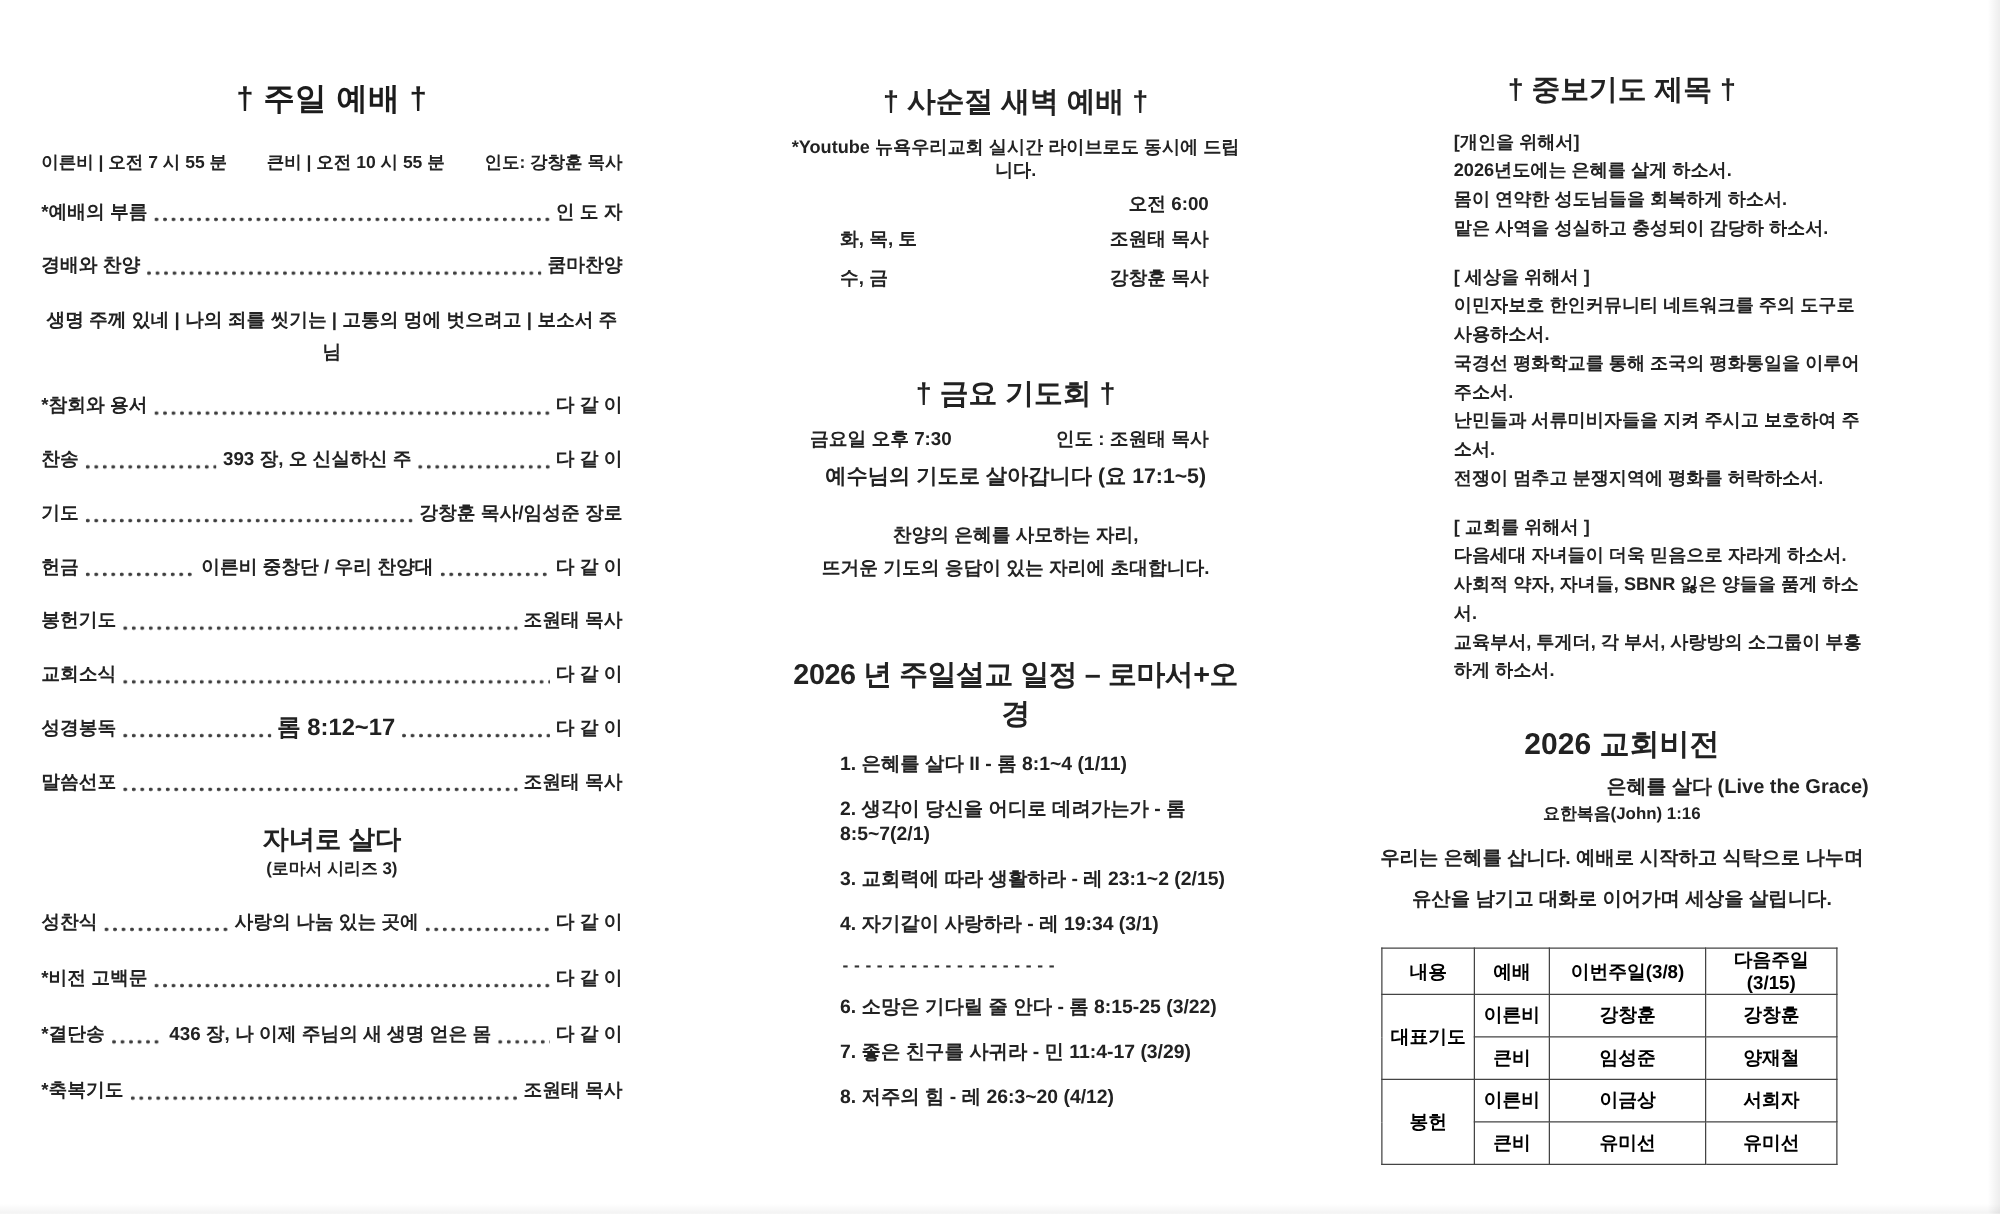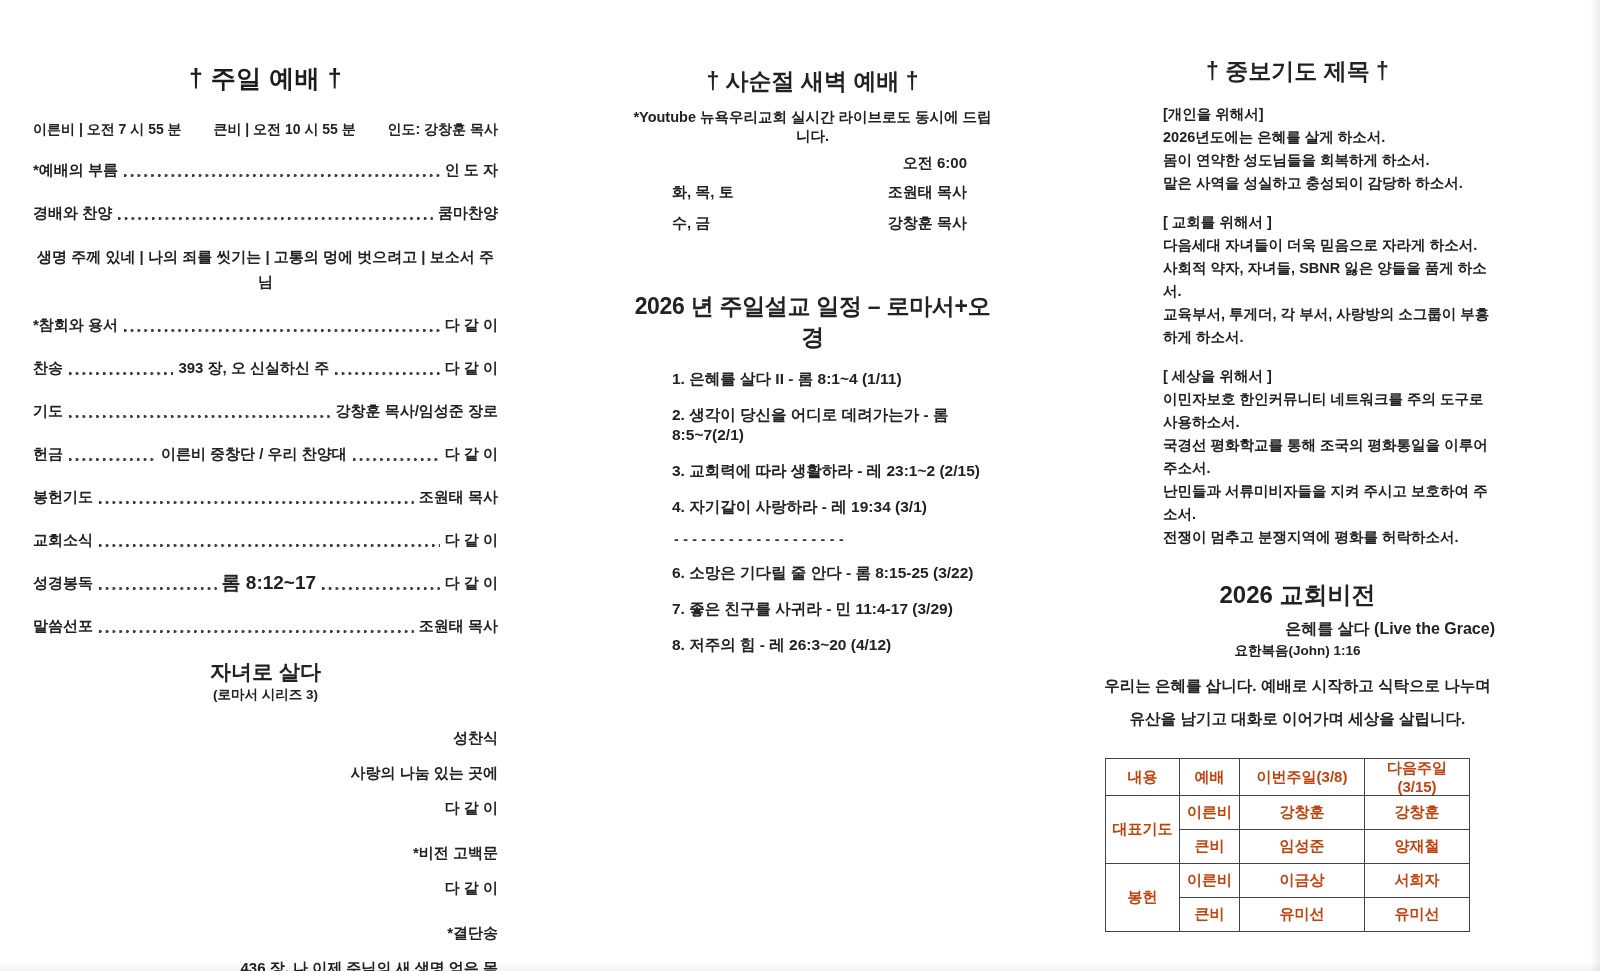--- a/index.html
+++ b/index.html
@@ -29,21 +29,21 @@
   .lc-sched { display:flex; justify-content:space-between; font-size:14px; font-weight:700; margin-top:26px; }
   .wrow { display:flex; align-items:flex-end; margin-top:18px; font-size:15px; font-weight:600; line-height:25px; }
   .wrow .lbl, .wrow .ctr, .wrow .rgt { white-space:nowrap; }
   .leader { flex:1 1 auto; height:7px; margin:0 5px 3px; align-self:flex-end;
     background-image:radial-gradient(circle at 2.2px 3.5px, #3d3d3d 1.25px, transparent 1.7px);
     background-size:6.8px 7px; background-repeat:repeat-x; }
   .hymn-note { text-align:center; margin-top:19px; font-size:15px; font-weight:600; line-height:25px; }
   .sec-head { margin-top:21px; text-align:center; }
   .sec-head .h  { font-size:21px; font-weight:700; line-height:26px; }
   .sec-head .sh { font-size:13.5px; font-weight:700; line-height:20px; }
-  .rows3 .wrow { margin-top:20px;flex-direction:column; }
+  .rows3 .wrow { margin-top:20px; }
   .ctr.em { font-size:19px; font-weight:700; }
 
   
   .m-title { font-size:23px; font-weight:700; text-align:center; }
   .m-sub { font-size:14.5px; font-weight:600; text-align:center; margin-top:11px; }
   .m-time { font-size:15px; font-weight:600; text-align:right; padding-right:28px; margin-top:8px; }
   .m-drow { display:flex; margin-top:7px; font-size:15px; font-weight:600; line-height:24px; }
   .m-drow .days { padding-left:42px; }
   .m-drow .who  { margin-left:auto; padding-right:28px; }
   .friday { margin-top:64px; }
@@ -65,21 +65,21 @@
   .v-title { font-size:24px; font-weight:700; }
   .v-sub { font-size:16px; font-weight:600; margin-top:8px;text-align:right; }
   .v-verse { font-size:13.5px; font-weight:600; margin-top:2px; }
   .v-l1 { font-size:15.5px; font-weight:600; margin-top:16px; }
   .v-l2 { font-size:15.5px; font-weight:600; margin-top:12px; }
   .serving { margin-top:28px; }
   .sv-title { font-size:24px; font-weight:700; text-align:center; }
   table.sv { border-collapse:collapse; margin-top:14px; margin-left:5px; }
   table.sv th, table.sv td {
     border:1.5px solid #444; text-align:center; vertical-align:middle;
-    font-size:15px; font-weight:600; height:34px; padding:0 4px; color:#c2410c;
+    font-size:15px; font-weight:600; height:34px; padding:0 4px; color:#000000;
   }
   table.sv th { font-weight:700; }
   .cw0{width:74px;} .cw1{width:60px;} .cw2{width:125px;} .cw3{width:105px;}
 </style>
 </head>
 <body>
 
 <div class="col col-left">
   <div class="big-title">† 주일 예배 †</div>
 
@@ -191,20 +191,30 @@
     <div class="m-drow">
       <span class="days">화, 목, 토</span>
       <span class="who">조원태 목사</span>
     </div>
     <div class="m-drow">
       <span class="days">수, 금</span>
       <span class="who">강창훈 목사</span>
     </div>
   </div>
 
+  <div class="friday">
+    <div class="m-title">† 금요 기도회 †</div>
+    <div class="f-when">
+      <span class="w">금요일  오후 7:30</span>
+      <span class="l">인도 : 조원태 목사</span>
+    </div>
+    <div class="f-theme">예수님의 기도로 살아갑니다  (요 17:1~5)</div>
+    <div class="f-inv f-inv1">찬양의 은혜를 사모하는 자리,</div>
+    <div class="f-inv">뜨거운 기도의 응답이 있는 자리에 초대합니다.</div>
+  </div>
 
   <div class="sermons">
     <div class="s-title">2026 년 주일설교 일정  –  로마서+오경</div>
     <div class="s-item">1. 은혜를 살다 II - 롬 8:1~4 (1/11)</div>
     <div class="s-item">2. 생각이 당신을 어디로 데려가는가 - 롬 8:5~7(2/1)</div>
     <div class="s-item">3. 교회력에 따라 생활하라  -  레 23:1~2 (2/15)</div>
     <div class="s-item">4. 자기같이 사랑하라 - 레 19:34 (3/1)</div>
     <div class="s-div">-------------------</div>
     <div class="s-item">6. 소망은 기다릴 줄 안다 - 롬 8:15-25 (3/22)</div>
     <div class="s-item">7. 좋은 친구를 사귀라 - 민 11:4-17 (3/29)</div>
@@ -218,32 +228,32 @@
     <div class="r-title">† 중보기도 제목 †</div>
 
     <div class="p-sec">
       <div>[개인을 위해서]</div>
       <div>2026년도에는 은혜를 살게 하소서.</div>
       <div>몸이 연약한 성도님들을 회복하게 하소서.</div>
       <div>맡은 사역을 성실하고 충성되이 감당하 하소서.</div>
     </div>
 
     <div class="p-sec">
-      <div>[ 교회를 위해서 ]</div>
-      <div>다음세대 자녀들이 더욱 믿음으로 자라게 하소서.</div>
-      <div>사회적 약자, 자녀들, SBNR 잃은 양들을 품게 하소서.</div>
-      <div>교육부서, 투게더, 각 부서, 사랑방의 소그룹이 부흥하게 하소서.</div>
-    </div>
-
-    <div class="p-sec">
       <div>[ 세상을 위해서 ]</div>
       <div>이민자보호 한인커뮤니티 네트워크를 주의 도구로 사용하소서.</div>
       <div>국경선 평화학교를 통해 조국의 평화통일을 이루어 주소서.</div>
       <div>난민들과 서류미비자들을 지켜 주시고 보호하여 주소서.</div>
       <div>전쟁이 멈추고 분쟁지역에 평화를 허락하소서.</div>
+    </div>
+
+    <div class="p-sec">
+      <div>[ 교회를 위해서 ]</div>
+      <div>다음세대 자녀들이 더욱 믿음으로 자라게 하소서.</div>
+      <div>사회적 약자, 자녀들, SBNR 잃은 양들을 품게 하소서.</div>
+      <div>교육부서, 투게더, 각 부서, 사랑방의 소그룹이 부흥하게 하소서.</div>
     </div>
   </div>
 
   <div class="vision">
     <div class="v-title">2026 교회비전</div>
     <div class="v-sub">은혜를 살다 (Live the Grace)</div>
     <div class="v-verse">요한복음(John) 1:16</div>
     <div class="v-l1">우리는 은혜를 삽니다. 예배로 시작하고 식탁으로 나누며</div>
     <div class="v-l2">유산을 남기고 대화로 이어가며 세상을 살립니다.</div>
   </div>

